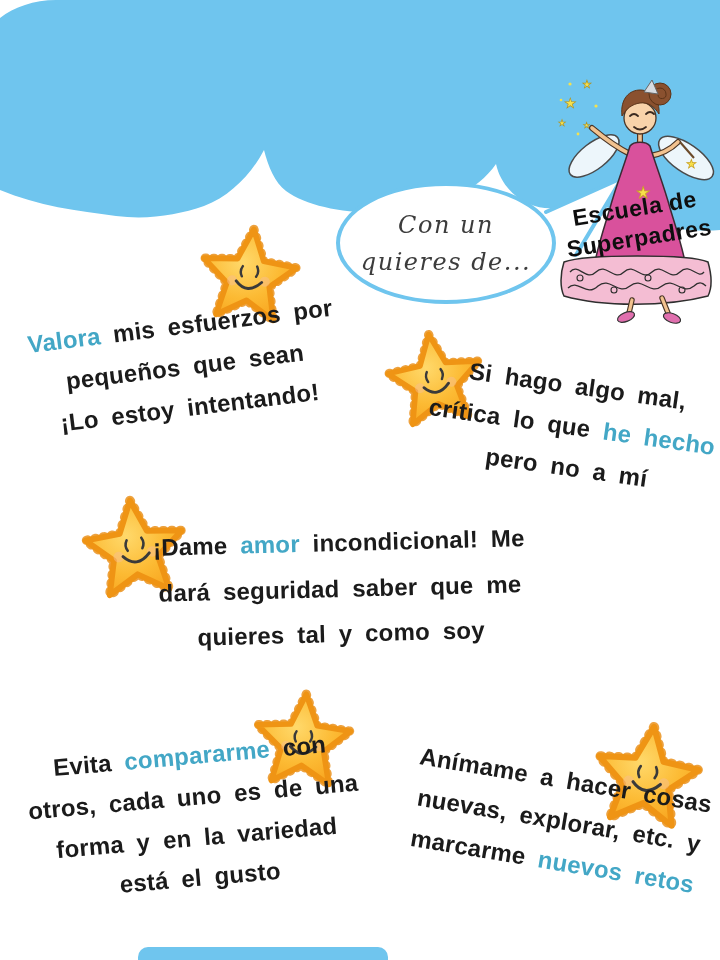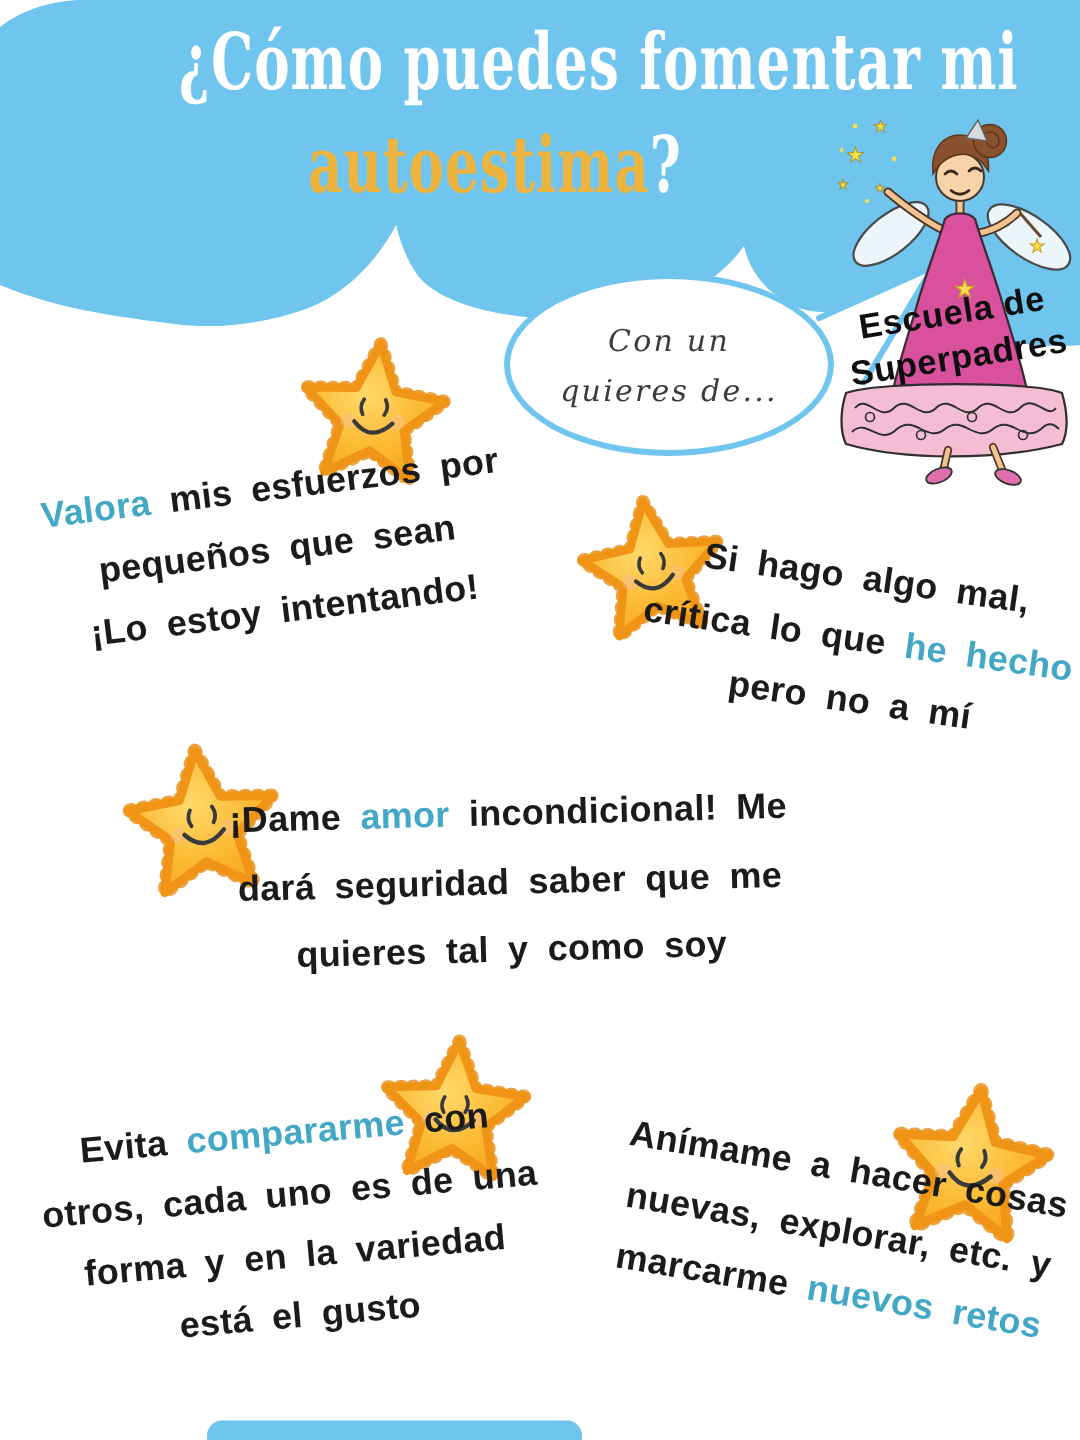--- a/index.html
+++ b/index.html
@@ -16,21 +16,21 @@
          font-family:"DejaVu Serif",serif;font-weight:bold;color:#ffffff;}
   .title-line{white-space:nowrap;font-size:52px;line-height:1;letter-spacing:1px;
               transform:scaleX(.68);transform-origin:50% 50%;}
   .title-line2{margin-top:17px;}
   .yellow{color:#EEB440;}
 
   
   .bubble{position:absolute;left:336px;top:182px;width:212px;height:114px;z-index:4;
           background:#ffffff;border:4px solid #6FC5EE;border-radius:50%;
           display:flex;flex-direction:column;align-items:center;justify-content:center;gap:9px;
-          font-family:"DejaVu Serif",serif;font-style:italic;font-size:20px;color:#3c3c3c;
+          font-family:"DejaVu Serif",serif;font-style:italic;font-size:24px;color:#3c3c3c;
           letter-spacing:1.5px;}
   .bubble-tail{position:absolute;left:538px;top:160px;z-index:4;}
 
   
   .fairy{position:absolute;left:556px;top:56px;z-index:5;}
   .badge{position:absolute;left:552px;top:194px;width:170px;z-index:6;text-align:center;
          transform:rotate(-9deg);font-weight:bold;font-size:23px;line-height:1.3;
          color:#0e0e0e;letter-spacing:.5px;}
 
   
@@ -56,26 +56,20 @@
     <path d="M0,18 C14,7 34,0 56,0 L720,0 L720,230
              C698,232 666,229 644,221 C621,213 600,206 586,196
              C570,208 548,212 529,204 C512,196 500,182 496,164
              C477,191 444,206 404,211 C360,216 310,209 286,191
              C275,183 268,166 264,150 C252,173 231,196 204,206
              C178,215 148,220 116,216 C78,211 38,206 0,190 Z" fill="#6FC5EE"></path>
   </svg>
 
   <div class="bottom-cloud"></div>
 
-  <div class="title">
-    <div class="title-line">¿Cómo puedes fomentar mi</div>
-    <div class="title-line title-line2">
-      <span class="yellow">autoestima</span><span>?</span>
-    </div>
-  </div>
 
   <div class="bubble">
     <div>Con un</div>
     <div>quieres de...</div>
   </div>
   <svg class="bubble-tail" width="100" height="105" viewBox="0 0 100 105">
     <path d="M8,52 L84,18 L38,95 Z" fill="#ffffff"></path>
     <path d="M8,52 L84,18 M84,18 L38,95" fill="none" stroke="#6FC5EE" stroke-width="4" stroke-linecap="round"></path>
   </svg>
 

